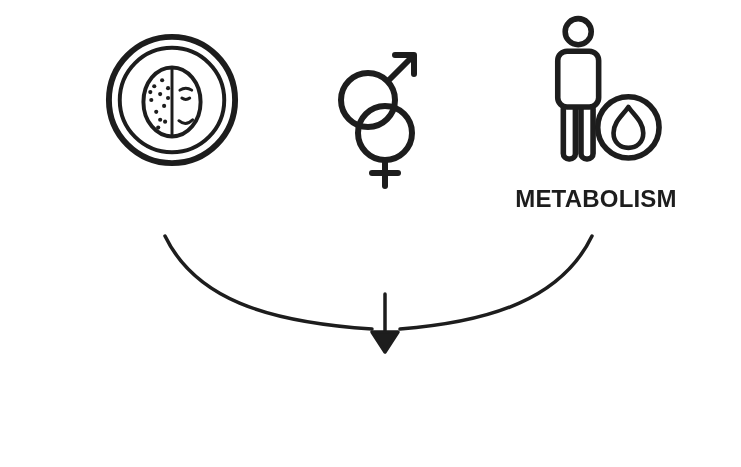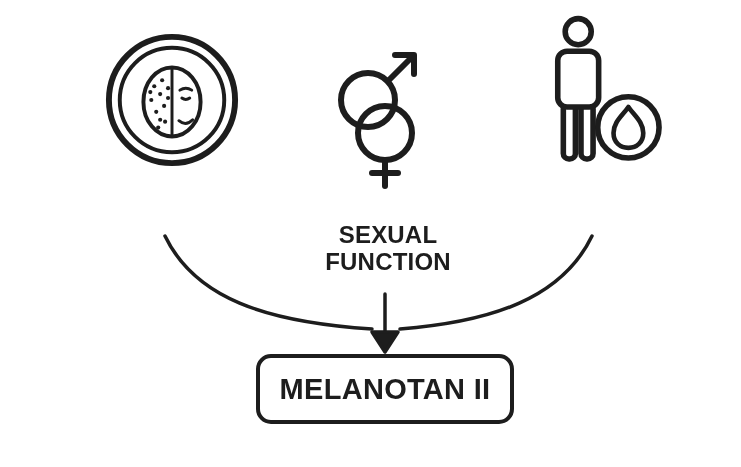--- a/index.html
+++ b/index.html
@@ -96,27 +96,23 @@
     <svg width="140" height="158" viewBox="0 0 150 170" fill="none" stroke="currentColor">
       <circle cx="112" cy="122" r="33" stroke-width="6"></circle>
       <path d="M112 100 C118 109 128 116 128 128 C128 138 121 144 112 144 C103 144 96 138 96 128 C96 116 106 109 112 100 Z" stroke-width="5" stroke-linejoin="round"></path>
       <rect x="42" y="96" width="13" height="60" rx="6" fill="#ffffff" stroke-width="6"></rect>
       <rect x="61" y="96" width="13" height="60" rx="6" fill="#ffffff" stroke-width="6"></rect>
       <rect x="36" y="40" width="44" height="60" rx="10" fill="#ffffff" stroke-width="6"></rect>
       <circle cx="58" cy="19" r="14" fill="#ffffff" stroke-width="6"></circle>
     </svg>
   </div>
 
-  <div class="node-label label-sexual">SEXUAL
-FUNCTION</div>
+  <div class="node-label label-metabolism">METABOLISM</div>
 
   <svg class="connector-svg" viewBox="0 0 741 467" fill="none" stroke="currentColor" stroke-width="3.5" stroke-linecap="round">
     <path d="M165 236 C195 298 265 322 372 329"></path>
     <path d="M592 236 C562 298 492 322 400 329"></path>
     <path d="M385 294 L385 336"></path>
     <path d="M372 332 L398 332 L385 352 Z" fill="currentColor" stroke-linejoin="round"></path>
   </svg>
 
-  <div class="target-box">
-    <span class="target-label">MELANOTAN II</span>
-  </div>
 
 </div>
 
 </body></html>

